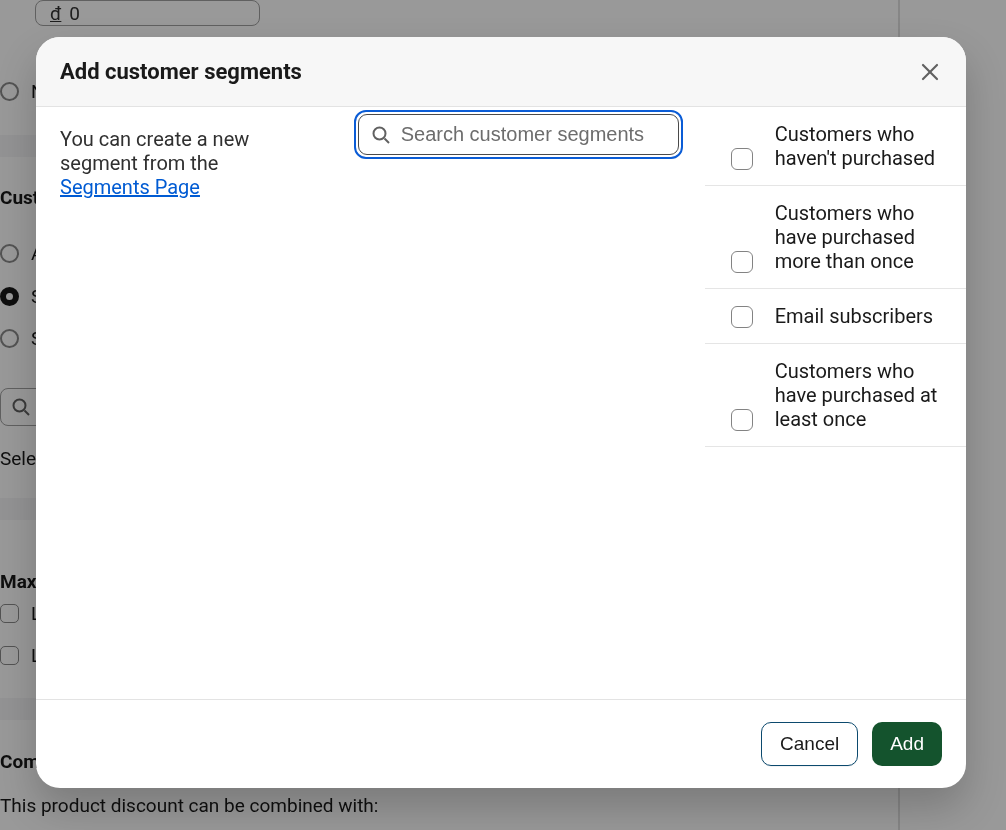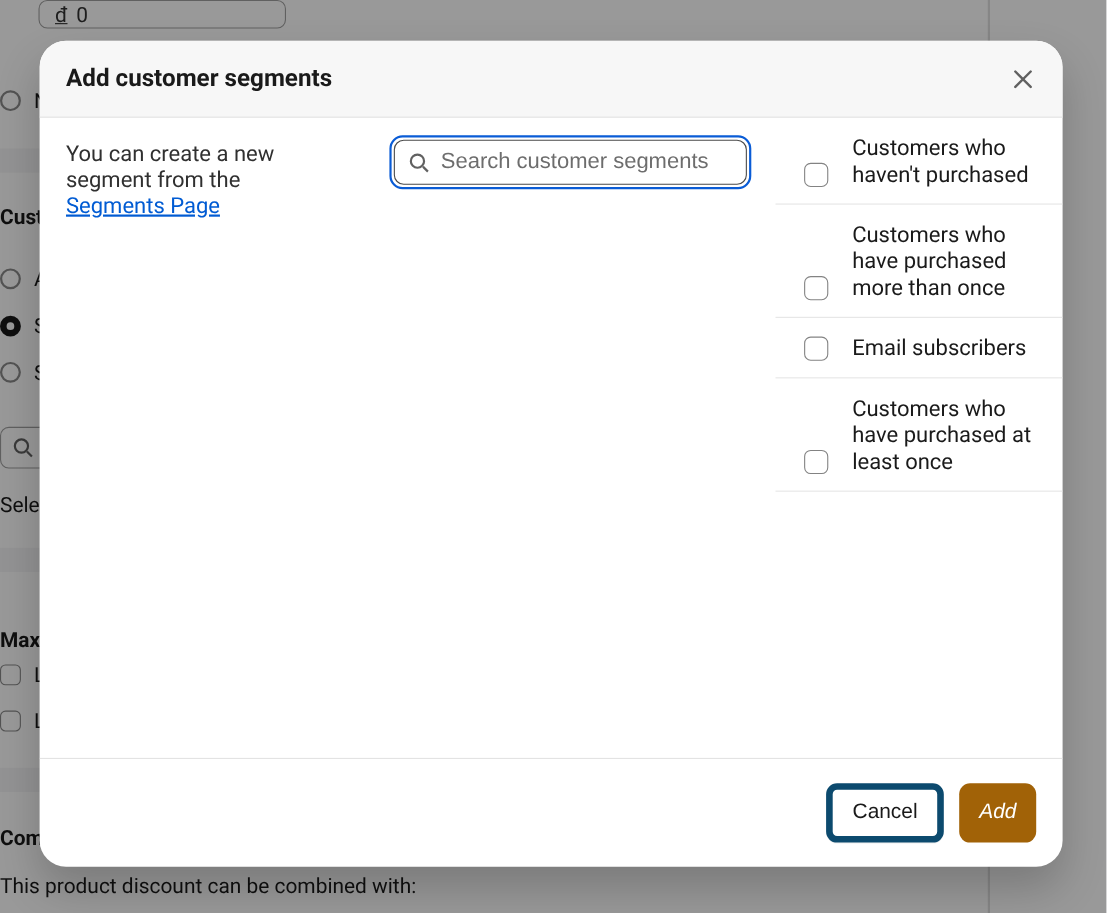--- a/index.html
+++ b/index.html
@@ -114,21 +114,21 @@
     .hint-row {
       padding: 20px 24px 14px 24px;
       font-size: 20px;
       color: #303030;
     }
     .hint-link {
       color: #005bd3;
       text-decoration: underline;
     }
     .search-wrapper {
-      padding: 16px 22px 14px 22px;
+      padding: 3px 22px 14px 22px;
     }
     .search-outer {
       border: 2px solid #0a5cd6;
       border-radius: 12px;
       padding: 2px;
     }
     .search-inner {
       border: 1px solid #4a4a4a;
       border-radius: 9px;
       display: flex;
@@ -185,30 +185,29 @@
     }
     .btn {
       font-size: 19px;
       border-radius: 10px;
       padding: 10px 18px;
       font-weight: 500;
       cursor: pointer;
     }
     .btn-cancel {
       background: #fff;
-      border: 6px solid #0c4a6e;
+      border: 1px solid #0c4a6e;
       color: #1a1a1a;
       box-shadow: 0 1px 0 rgba(0,0,0,0.05);
     }
     .btn-add {
-      background: #a16207;
+      background: #14532d;
       border: none;
       color: #fff;
       cursor: not-allowed;
-      font-style: italic;
     }
   </style>
 </head>
 <body>
 
 <div class="background-page">
   <div class="bg-input">
     <span class="currency-symbol">đ</span>
     <span>0</span>
   </div>

